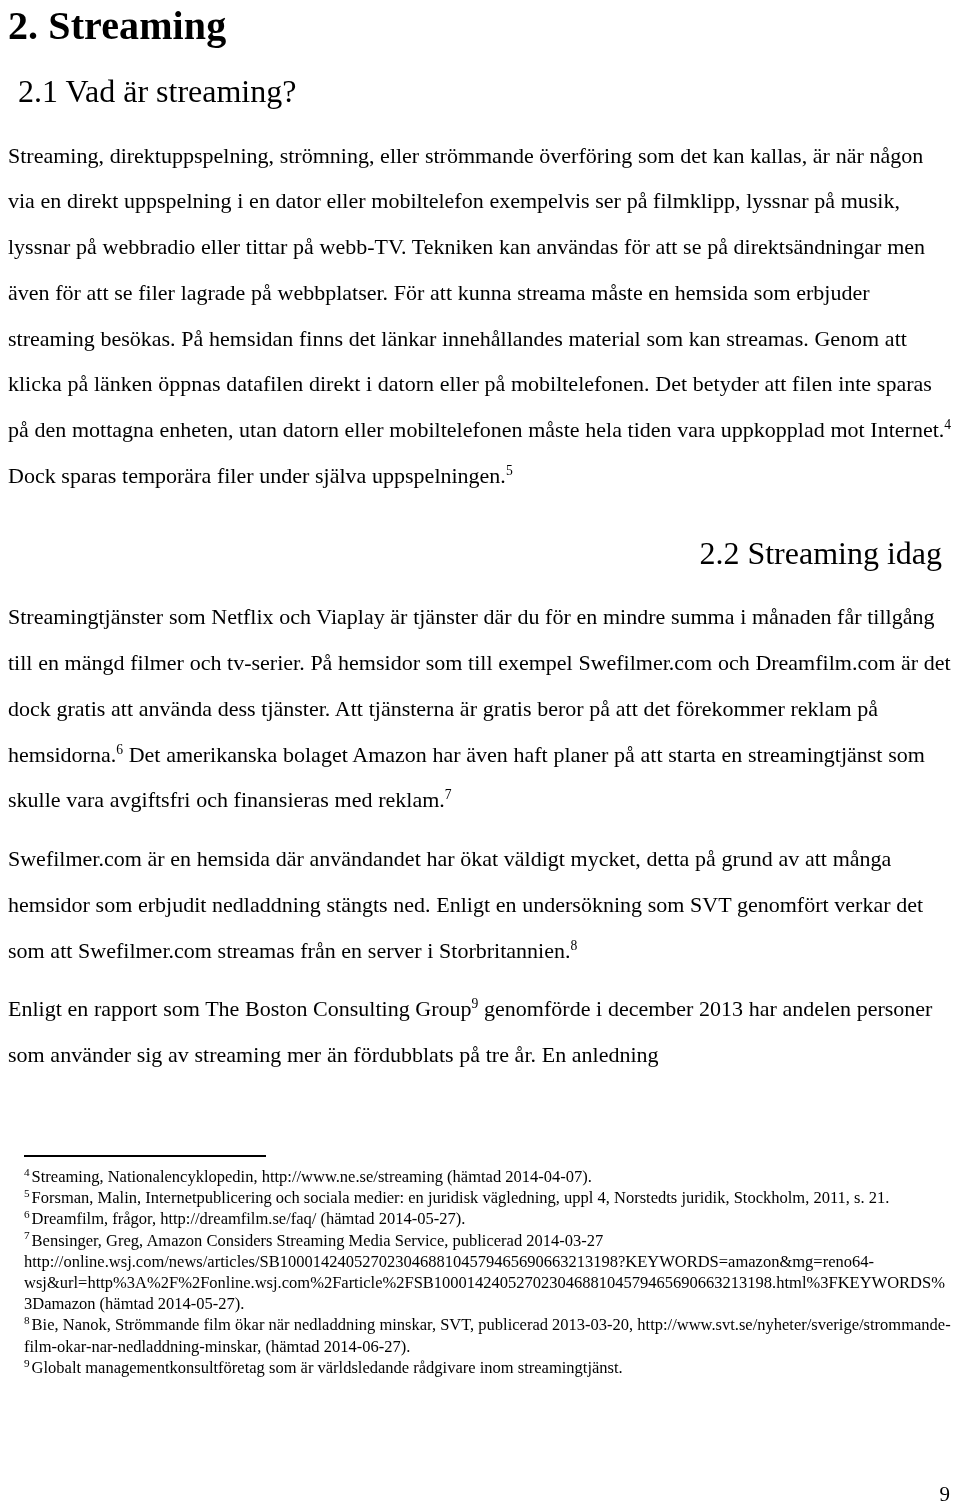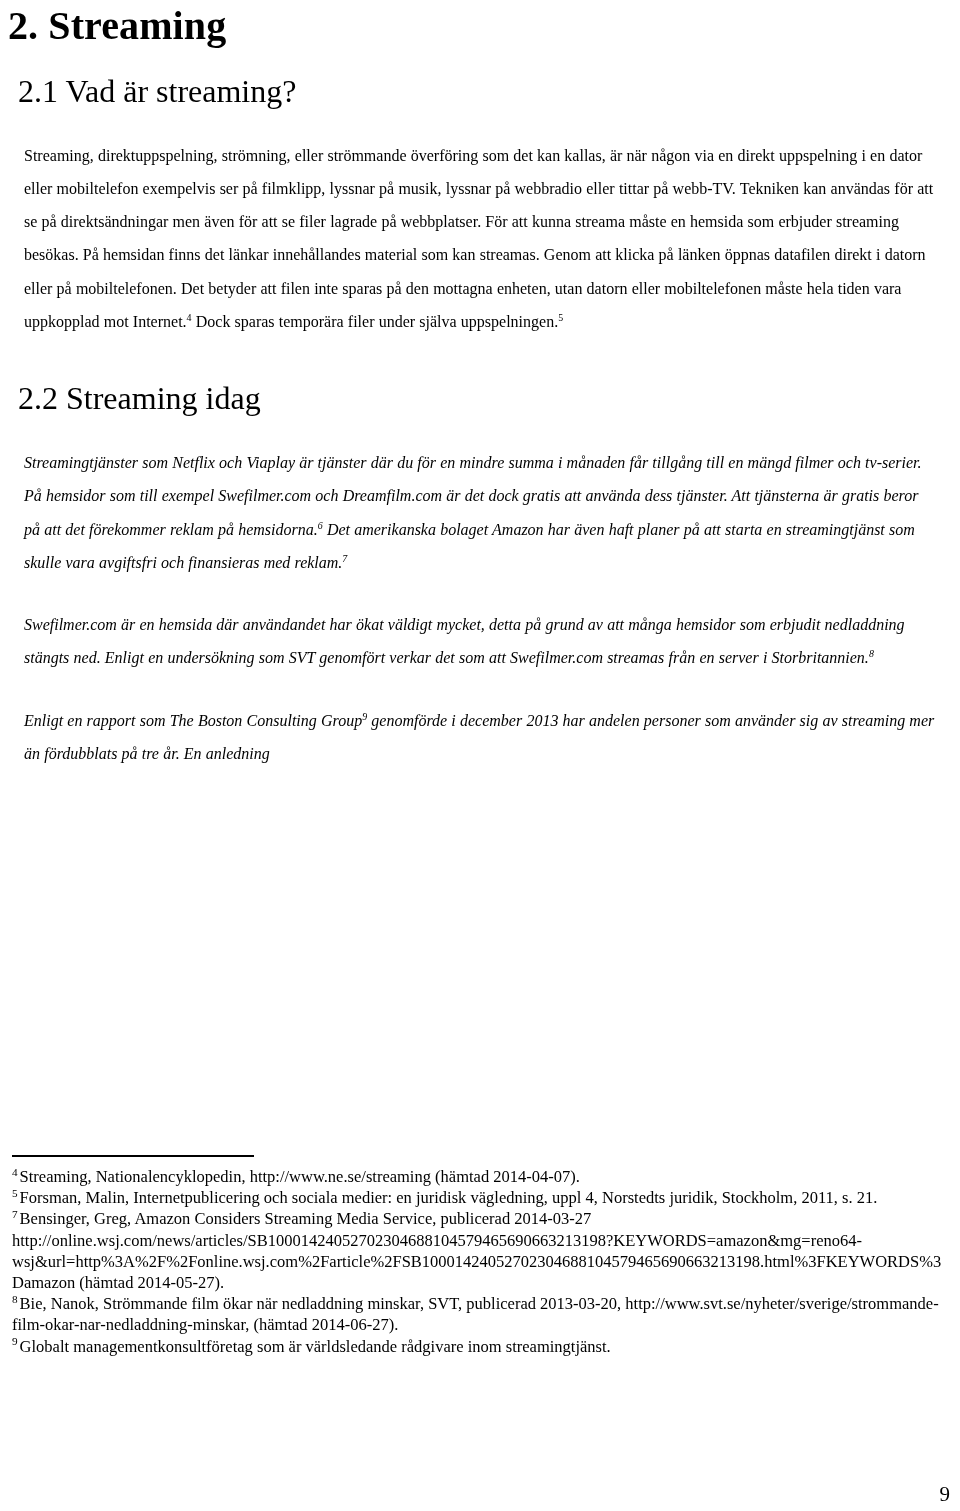--- a/index.html
+++ b/index.html
@@ -32,51 +32,51 @@
   }
   h2.doc-h2 {
     font-size: 32px;
     font-weight: normal;
     margin: 10px;
     padding: 14px 0 0 0;
     line-height: 1.15;
   }
   h2.doc-h2.sec22 {
     padding-top: 26px;
+    text-align: right;
   }
   p.body-par {
-    font-size: 16px;
+    font-size: 22px;
     line-height: 2.08;
-    margin: 16px;
+    margin: 0;
     padding: 0;
     text-align: left;
     word-spacing: 0.2px;
   }
   p.body-par.first {
     padding-top: 13px;
   }
   p.body-par.gap {
     padding-top: 13px;
-    font-style: italic;
   }
   sup.fn {
     font-size: 0.62em;
     vertical-align: 0.62em;
     line-height: 0;
   }
   .fn-rule {
     width: 242px;
     height: 0;
     border-top: 2px solid #000;
     margin: 0;
     padding: 0;
   }
   .footnotes {
     position: absolute;
-    left: 12px;
+    left: 24px;
     right: 8px;
     top: 1155px;
   }
   .fn-list {
     margin: 0;
     padding: 9px 0 0 0;
     list-style: none;
   }
   .fn-item {
     font-size: 16.5px;
@@ -118,20 +118,21 @@
 
   <p class="body-par gap"><span>Swefilmer.com är en hemsida där användandet har ökat väldigt mycket, detta på grund av att många hemsidor som erbjudit nedladdning stängts ned. Enligt en undersökning som SVT genomfört verkar det som att Swefilmer.com streamas från en server i Storbritannien.</span><sup class="fn">8</sup></p>
 
   <p class="body-par gap"><span>Enligt en rapport som The Boston Consulting Group</span><sup class="fn">9</sup><span> genomförde i december 2013 har andelen personer som använder sig av streaming mer än fördubblats på tre år. En anledning</span></p>
 
   <div class="footnotes">
     <div class="fn-rule"></div>
     <div class="fn-list">
       <div class="fn-item"><sup>4</sup><span>Streaming, Nationalencyklopedin, http://www.ne.se/streaming (hämtad 2014-04-07).</span></div>
       <div class="fn-item"><sup>5</sup><span>Forsman, Malin, Internetpublicering och sociala medier: en juridisk vägledning, uppl 4, Norstedts juridik, Stockholm, 2011, s. 21.</span></div>
+      <div class="fn-item"><sup>6</sup><span>Dreamfilm, frågor, http://dreamfilm.se/faq/ (hämtad 2014-05-27).</span></div>
       <div class="fn-item"><sup>7</sup><span>Bensinger, Greg, Amazon Considers Streaming Media Service, publicerad 2014-03-27 http://online.wsj.com/news/articles/SB10001424052702304688104579465690663213198?KEYWORDS=amazon&amp;mg=reno64-wsj&amp;url=http%3A%2F%2Fonline.wsj.com%2Farticle%2FSB10001424052702304688104579465690663213198.html%3FKEYWORDS%3Damazon (hämtad 2014-05-27).</span></div>
       <div class="fn-item"><sup>8</sup><span>Bie, Nanok, Strömmande film ökar när nedladdning minskar, SVT, publicerad 2013-03-20, http://www.svt.se/nyheter/sverige/strommande-film-okar-nar-nedladdning-minskar, (hämtad 2014-06-27).</span></div>
       <div class="fn-item"><sup>9</sup><span>Globalt managementkonsultföretag som är världsledande rådgivare inom streamingtjänst.</span></div>
     </div>
   </div>
 
   <div class="page-number">9</div>
 
 </div>
 

